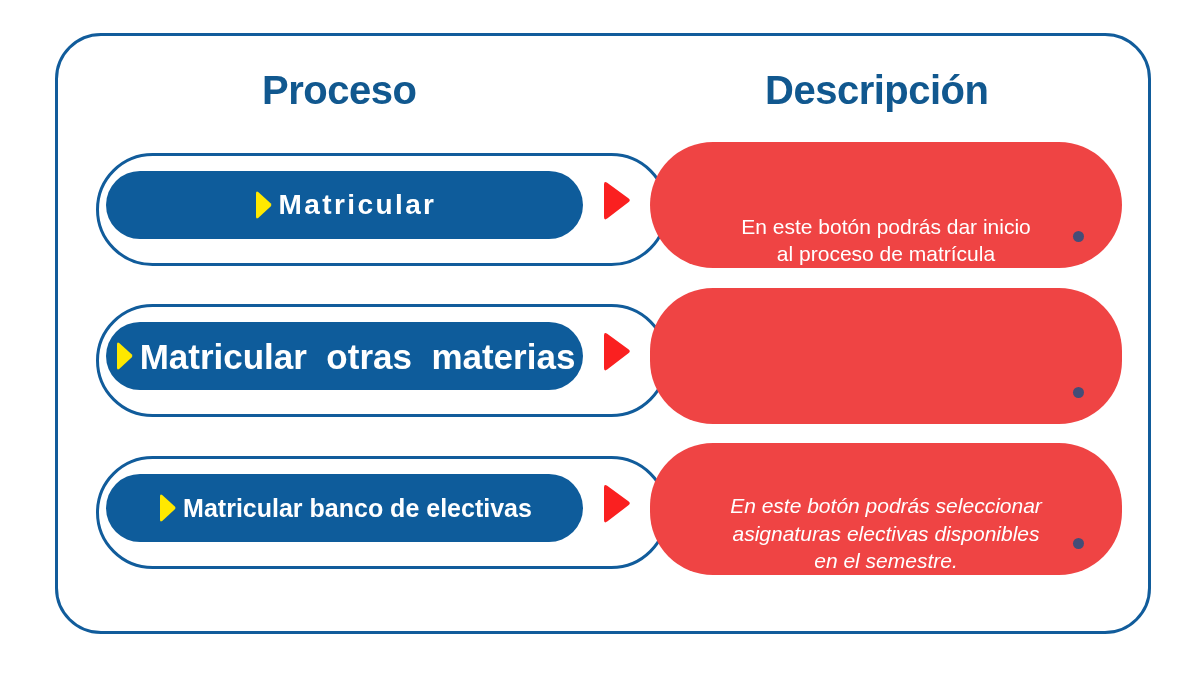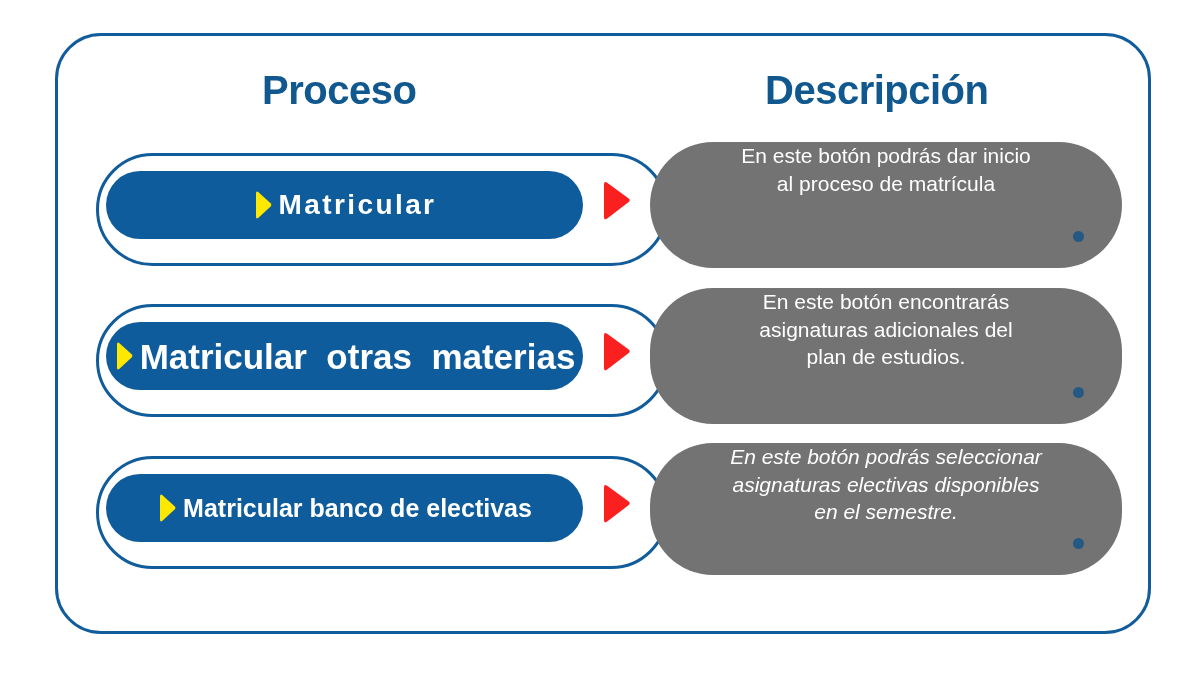--- a/index.html
+++ b/index.html
@@ -130,25 +130,25 @@
     height: 42px;
   }
 
   
   .desc-card {
     position: absolute;
     left: 650px;
     top: 2px;
     width: 472px;
     height: 126px;
-    background: #737373;
+    background: #ef4444;
     border-radius: 63px;
     box-sizing: border-box;
     display: flex;
-    align-items: flex-start;
+    align-items: flex-end;
     justify-content: center;
     padding: 0 34px;
     overflow: hidden;
   }
   .desc-card .desc-text {
     color: #ffffff;
     font-size: 21px;
     line-height: 1.32;
     text-align: center;
     white-space: pre-line;
@@ -209,23 +209,20 @@
         <path d="M3 3.2 Q3 0.6 5.2 1.9 L17.6 13.2 Q19.3 14.9 17.6 16.6 L5.2 28.0 Q3 29.3 3 26.7 Z" fill="#FFE800"></path>
       </svg>
       <span class="label">Matricular  otras  materias</span>
     </div>
 
     <svg class="red-arrow" viewBox="0 0 32 42">
       <path d="M4 4.5 Q4 0.8 7.2 2.8 L28.4 18.2 Q31.2 20.2 28.4 22.3 L7.2 38.6 Q4 40.8 4 37.0 Z" fill="#FA2020"></path>
     </svg>
 
     <div class="desc-card tall">
-      <span class="desc-text">En este botón encontrarás
-asignaturas adicionales del
-plan de estudios.</span>
       <span class="desc-dot"></span>
     </div>
   </div>
 
   <div class="row row-3">
 
     <div class="track-pill"></div>
 
     <div class="process-button wide">
       <svg class="play-yellow" viewBox="0 0 20 30">

